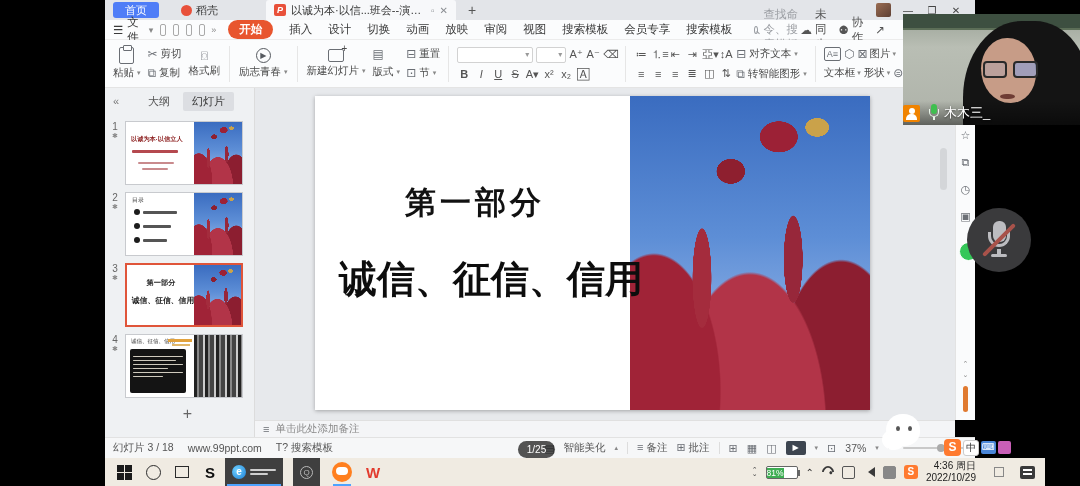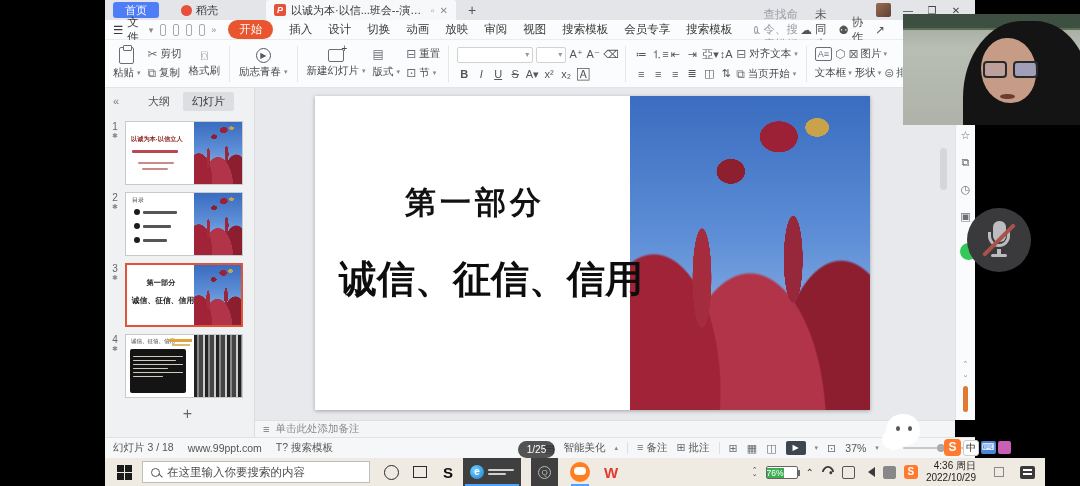--- a/index.html
+++ b/index.html
@@ -28,21 +28,21 @@
   .winctl { color:#444; font-size:10px; width:14px; text-align:center; }
 
   
   .menurow { position:absolute; left:105px; top:20px; width:870px; height:20px;
     background:#fbfcfd; border-bottom:1px solid #ececec; display:flex; align-items:center;
     font-size:11.5px; color:#3a3a3a; }
   .m-file { display:flex; align-items:center; gap:4px; margin-left:8px; }
   .mini-ic { width:12px; height:12px; border:1px solid #a9a9a9; border-radius:2px; margin-left:7px; }
   .chev { color:#888; font-size:9px; margin-left:6px; }
   .mtab { margin-left:16px; white-space:nowrap; }
-  .mtab.active { background:#e8552e; color:#fff; border-radius:10px; padding:2px 11px; margin-left:12px; }
+  .mtab.active { background:#e8552e; color:#fff; border-radius:10px; padding:2px 11px; margin-left:12px;font-weight:bold; }
   .cmd-search { display:flex; align-items:center; gap:5px; color:#9a9da2; margin-left:22px; }
   .mag { position:relative; width:8px; height:8px; border:1.3px solid #9a9da2; border-radius:50%; }
   .mag::after { content:""; position:absolute; width:4px; height:1.3px; background:#9a9da2;
     right:-3px; bottom:-1px; transform:rotate(45deg); }
   .mr-right { margin-left:auto; display:flex; align-items:center; gap:12px; margin-right:90px;
     color:#555; }
   .mr-item { display:flex; align-items:center; gap:3px; }
 
   
   .toolrow { position:absolute; left:105px; top:40px; width:870px; height:48px;
@@ -431,21 +431,21 @@
       </span>
       <span class="trow2">
         <span class="fmt">≡</span>
         <span class="fmt">≡</span>
         <span class="fmt">≡</span>
         <span class="fmt">≣</span>
         <span class="fmt">◫</span>
         <span class="fmt">⇅</span>
         <span class="trow2">
             <span class="g-ic">⧉</span>
-            <span>当页开始</span>
+            <span>转智能图形</span>
             <span class="drop">▾</span>
           </span>
       </span>
     </div>
     <div class="tsep"></div>
     <div class="tcol">
       <span class="trow2">
         <span class="g-ic" style="border:1.2px solid #6a6e74;border-radius:2px;padding:0 2px;font-size:9px;">A≡</span>
         <span class="g-ic">⬡</span>
         <span class="pic-grp-lbl">
@@ -604,44 +604,40 @@
     <span class="ime-x"></span>
   </div>
 
   <div class="taskbar">
     <div class="win-logo">
         <div></div>
         <div></div>
         <div></div>
         <div></div>
       </div>
-    <div class="tb-search">
-      <i class="mag2"></i>
-      <span>在这里输入你要搜索的内容</span>
-    </div>
     <div class="cortana"></div>
     <div class="taskview"></div>
     <span class="s-black">S</span>
     <div class="app-tile active">
       <span class="edge-e">e</span>
       <span class="tile-txt">
           <div></div>
           <div style="width:70%"></div>
         </span>
     </div>
     <div class="app-tile">
       <span class="q-gray">Q</span>
     </div>
     <div class="chat-o">
         <span class="u-blue" style="left:1px;bottom:-4px"></span>
       </div>
     <span class="w-red">W</span>
     <div class="tray">
       <span class="updn">⌃<br>⌄</span>
-      <span class="bat"><span class="bat-fill">76%</span></span>
+      <span class="bat"><span class="bat-fill">81%</span></span>
       <span style="font-size:10px">⌃</span>
       <span class="wifi"></span>
       <span class="tray-sq"></span>
       <span class="spk"></span>
       <span class="tray-sq" style="background:#888;border-color:#888"></span>
       <span class="sogou-mini">S</span>
       <div class="clock">
         <div>4:36 周日</div>
         <div>2022/10/29</div>
       </div>
@@ -650,20 +646,29 @@
     </div>
   </div>
 
   <div class="webcam">
     <div class="wc-band"></div>
     <div class="wc-hair"></div>
     <div class="wc-face"></div>
     <div class="wc-glass"></div>
     <div class="wc-glass r"></div>
     <div class="wc-mouth"></div>
+    <div class="wc-namebar">
+      <span class="wc-avatar"></span>
+      <span class="mic-g">
+          <span class="mb"></span>
+          <span class="ms"></span>
+          <span class="mt"></span>
+        </span>
+      <span class="wc-name">木木三_</span>
+    </div>
   </div>
 
   <div class="mic-muted">
     <span class="mm-body"></span>
     <span class="mm-arc"></span>
     <span class="mm-stem"></span>
     <span class="mm-base"></span>
     <span class="mm-slash"></span>
   </div>
 

